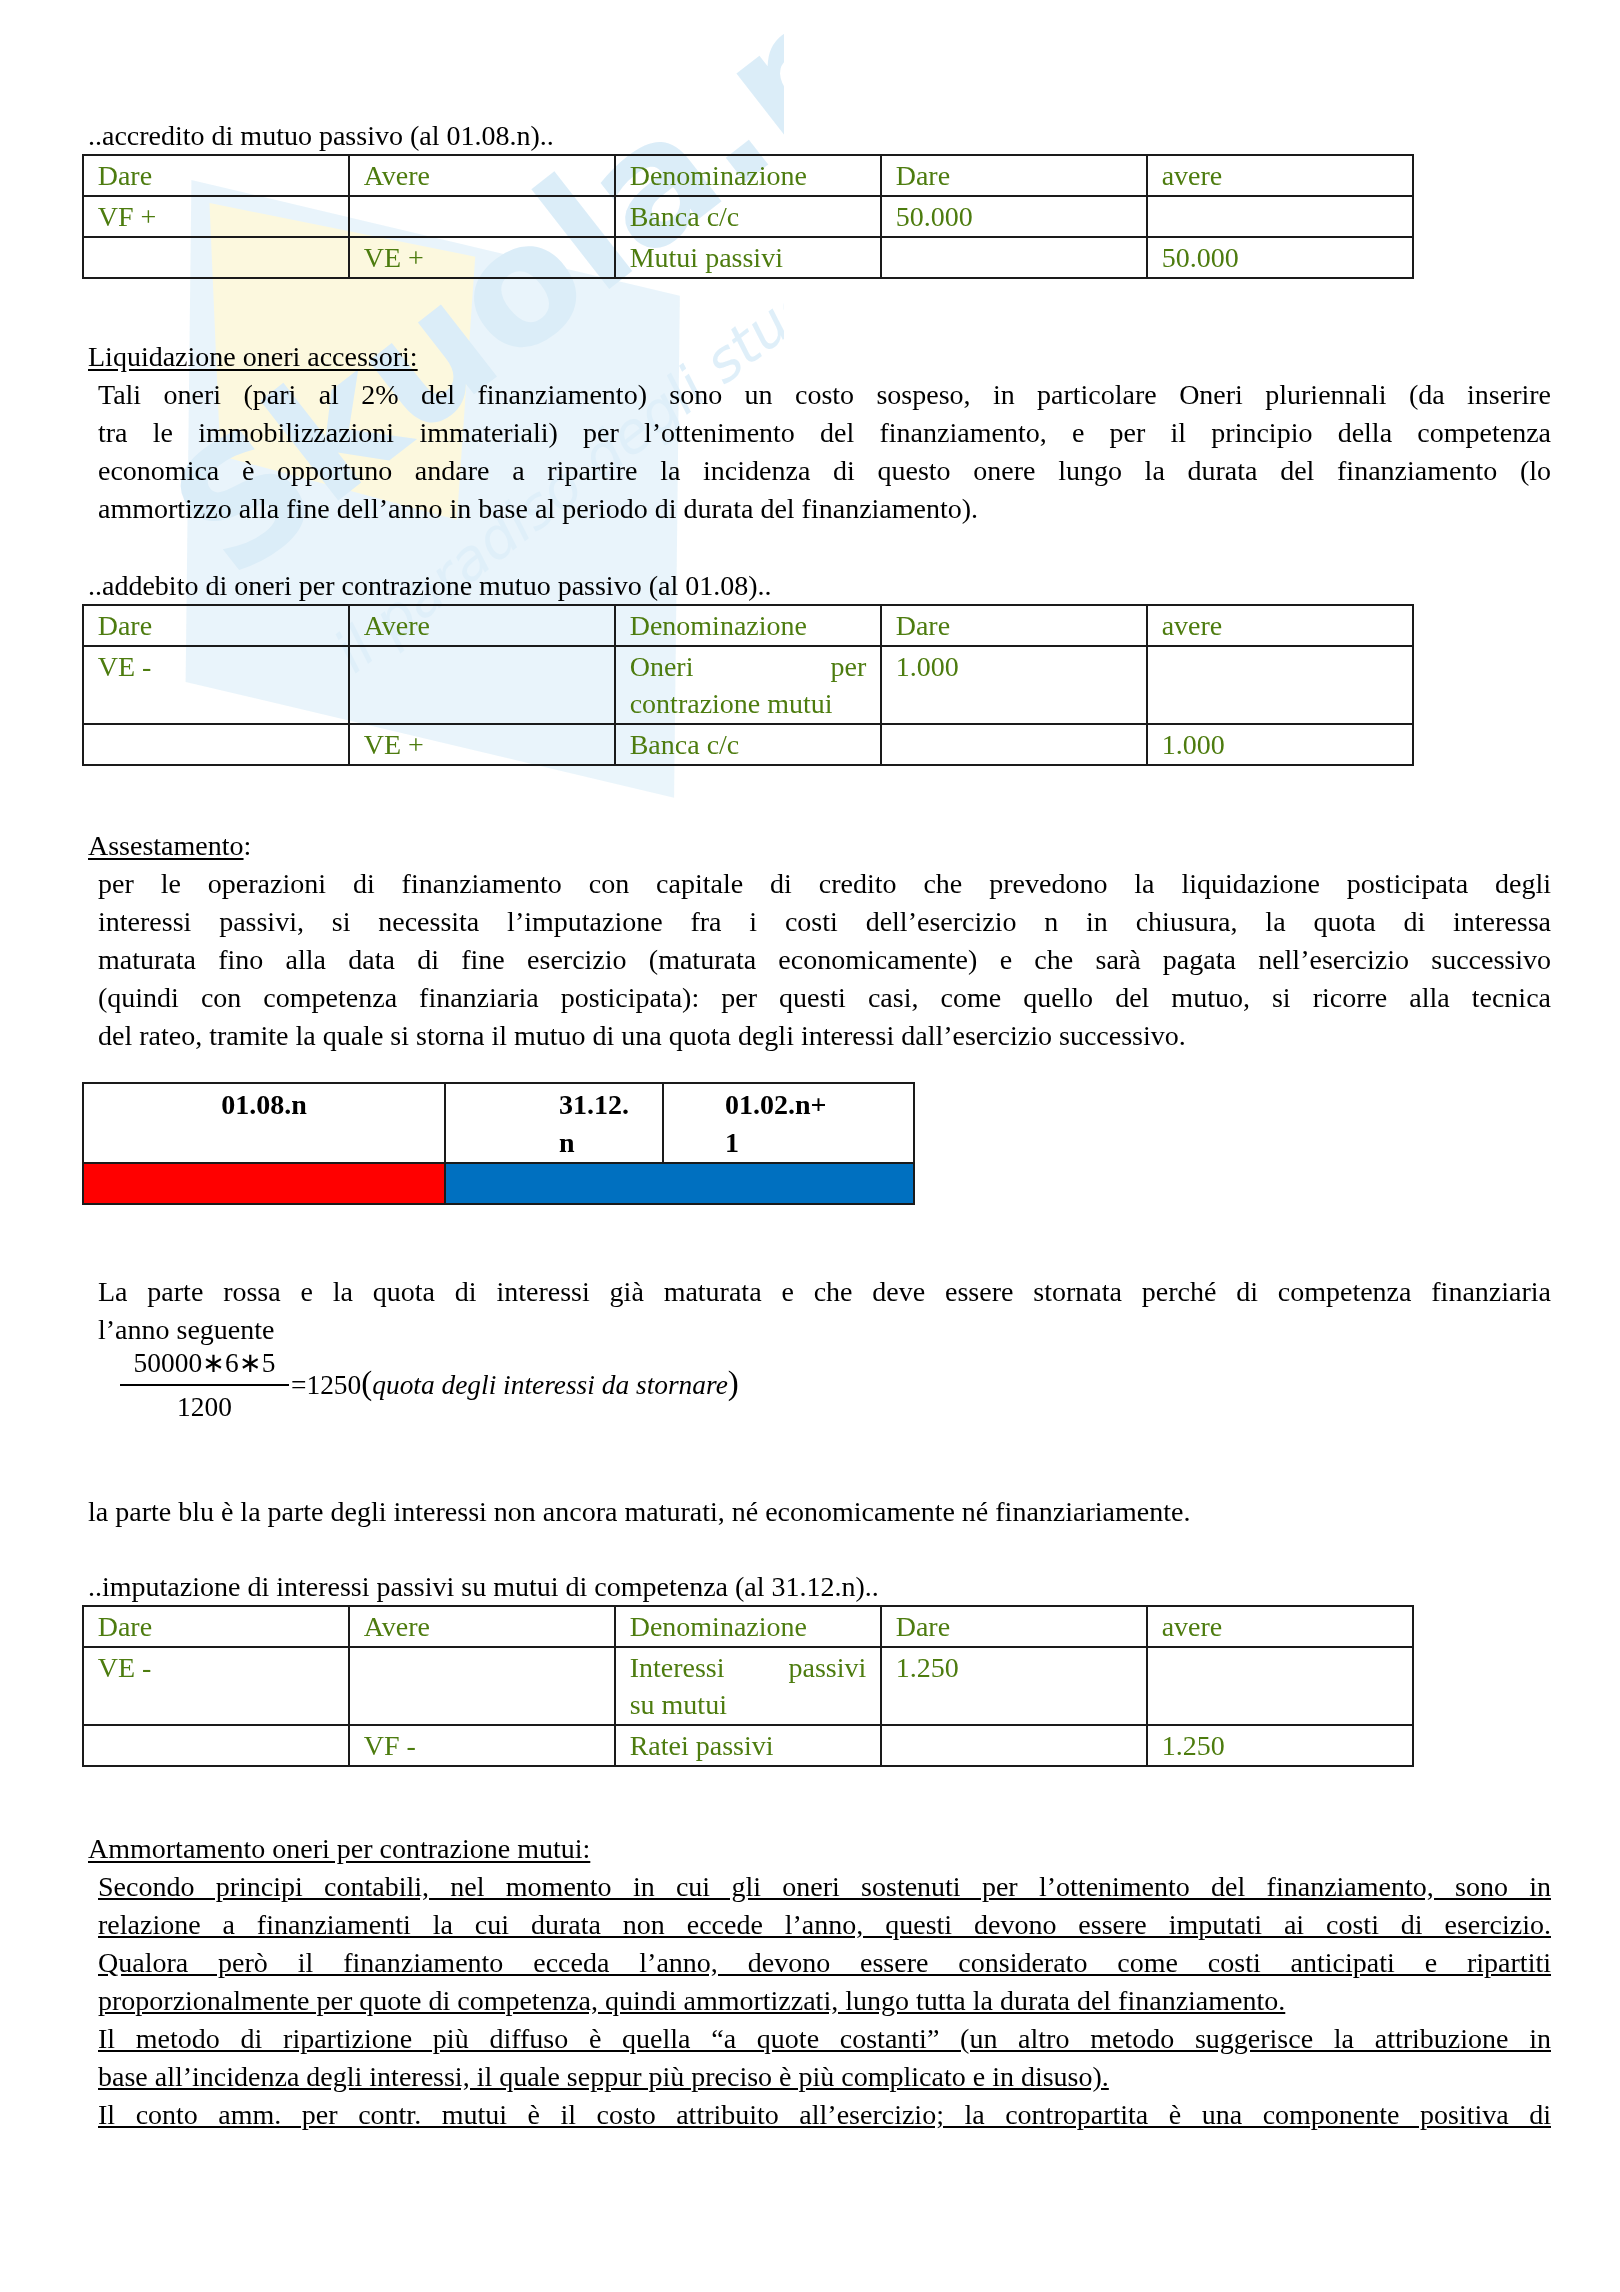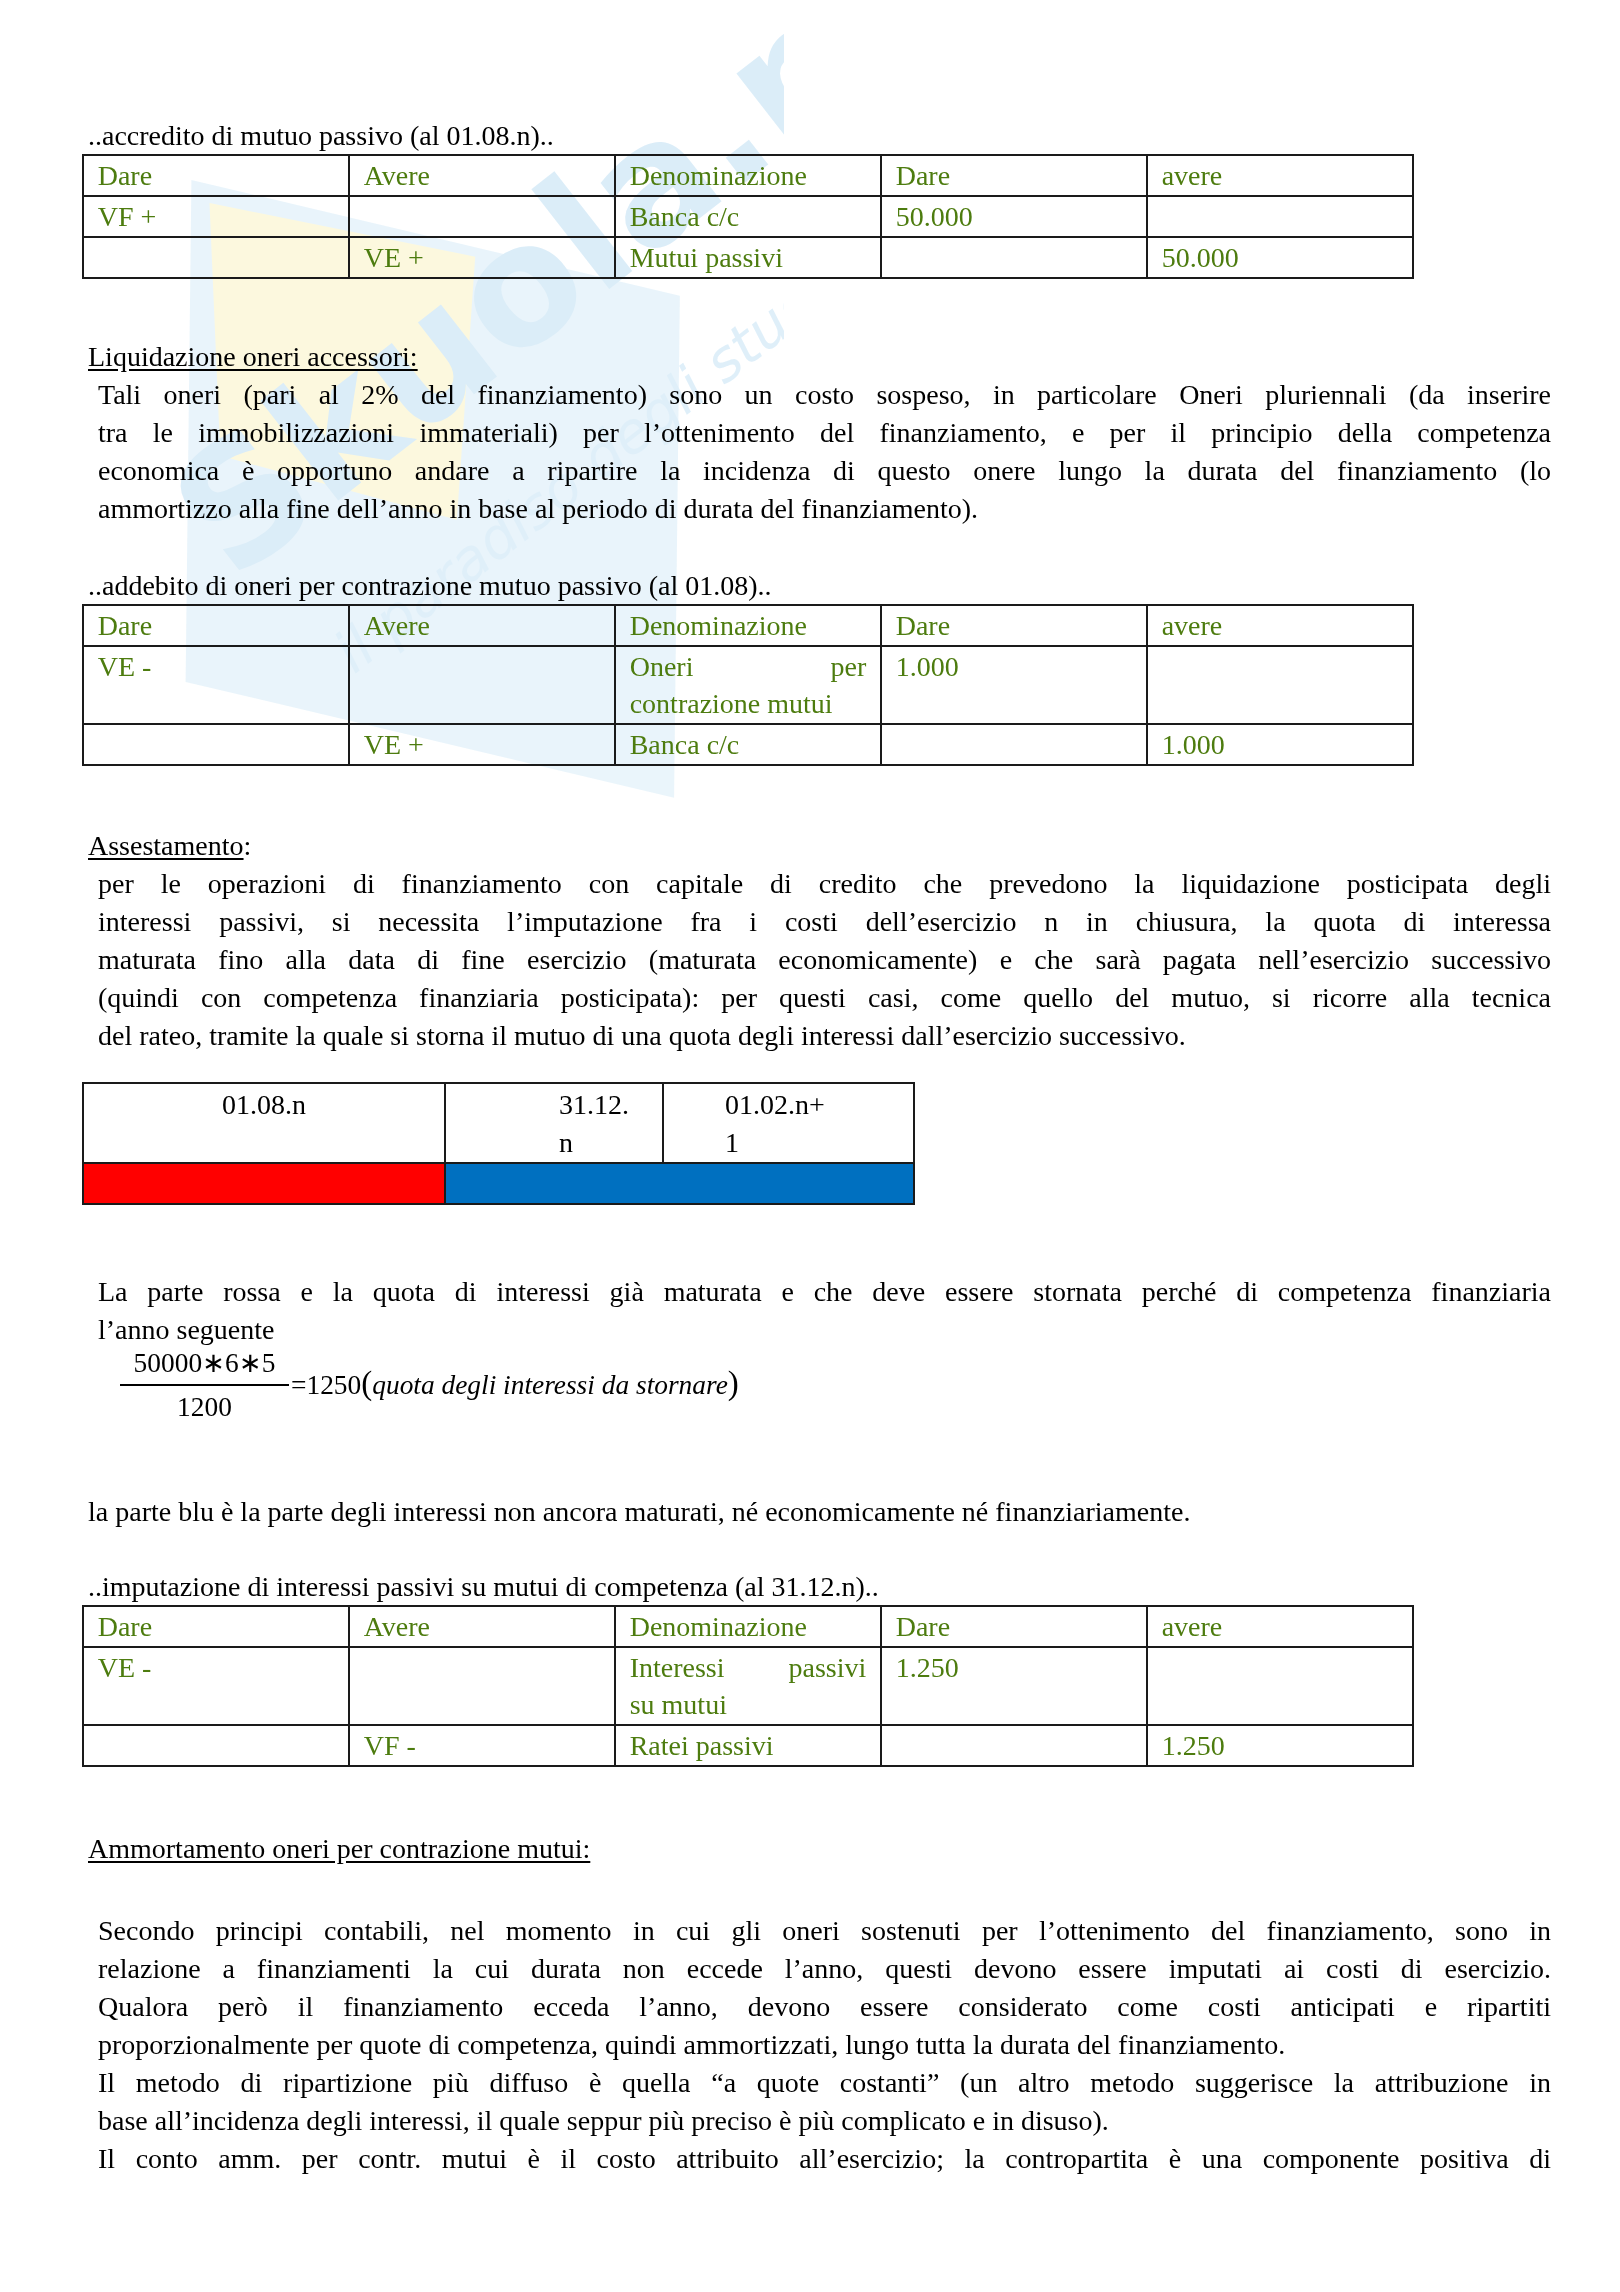--- a/index.html
+++ b/index.html
@@ -16,21 +16,21 @@
   .para .l { display: block; text-align: justify; text-align-last: justify; height: 38px; white-space: nowrap; }
   .para .l.last { text-align-last: left; }
   .heading-red { color: #000000; text-decoration: underline; text-underline-offset: 2.9px; }
 
   table.ledger { position: absolute; left: 82px; width: 1330px; border-collapse: collapse; table-layout: fixed; }
   table.ledger td { border: 2px solid #1a1a1a; color: #4d7c0f; font-size: 28px; line-height: 37px;
                     padding: 1px 13.7px; vertical-align: top; text-align: left; }
   table.ledger col { width: 266px; }
   .just { text-align: justify; text-align-last: justify; display: block; }
 
-  table.timeline { position: absolute; left: 82px; top: 1082px; width: 830px; border-collapse: collapse; table-layout: fixed; }
+  table.timeline { position: absolute; left: 82px; top: 1082px; width: 830px; border-collapse: collapse; table-layout: fixed; font-weight: bold; }
   table.timeline td { border: 2px solid #1a1a1a; font-size: 28px; line-height: 38px; vertical-align: top; padding: 2px 0 0 0; color: #000; }
   .tl-red { background: #ff0000; height: 37px; }
   .tl-blue { background: #0070c0; height: 37px; }
 
   .formula { position: absolute; left: 120px; top: 1345px; height: 78px; font-size: 27.4px; }
   .frac { position: absolute; left: 0; top: 0; width: 169px; text-align: center; }
   .frac .num { display: block; height: 37px; line-height: 37px; font-family: "Liberation Serif", serif; }
   .frac .bar { display: block; height: 2px; background: #000; margin: 2px 0 3.9px 0; }
   .frac .den { display: block; height: 35px; line-height: 35px; }
   .eq { position: absolute; left: 171px; top: 19.6px; white-space: nowrap; line-height: 37px; }
@@ -218,21 +218,21 @@
         <td></td>
         <td>VF -</td>
         <td>Ratei passivi</td>
         <td></td>
         <td>1.250</td>
       </tr>
     </tbody>
       </table>
 
     <div class="line heading-red" style="top:1830px;">Ammortamento oneri per contrazione mutui:</div>
-    <div class="para" style="top:1912px;">
+    <div class="para" style="top:1868px;text-decoration:underline;">
       <span class="l">Secondo principi contabili, nel momento in cui gli oneri sostenuti per l’ottenimento del finanziamento, sono in</span>
       <span class="l">relazione a finanziamenti la cui durata non eccede l’anno, questi devono essere imputati ai costi di esercizio.</span>
       <span class="l">Qualora però il finanziamento ecceda l’anno, devono essere considerato come costi anticipati e ripartiti</span>
       <span class="l last">proporzionalmente per quote di competenza, quindi ammortizzati, lungo tutta la durata del finanziamento.</span>
       <span class="l">Il metodo di ripartizione più diffuso è quella “a quote costanti” (un altro metodo suggerisce la attribuzione in</span>
       <span class="l last">base all’incidenza degli interessi, il quale seppur più preciso è più complicato e in disuso).</span>
       <span class="l">Il conto amm. per contr. mutui è il costo attribuito all’esercizio; la contropartita è una componente positiva di</span>
     </div>
 
   </div>

